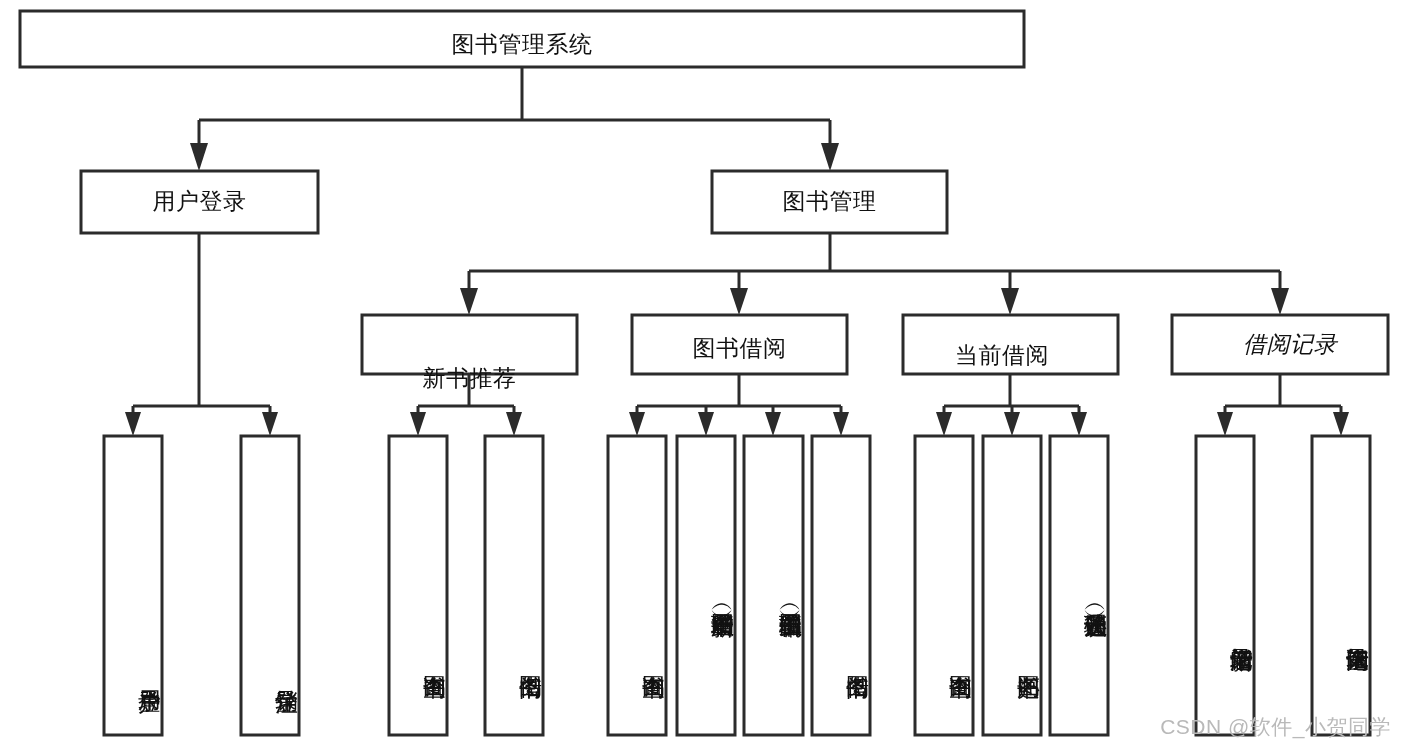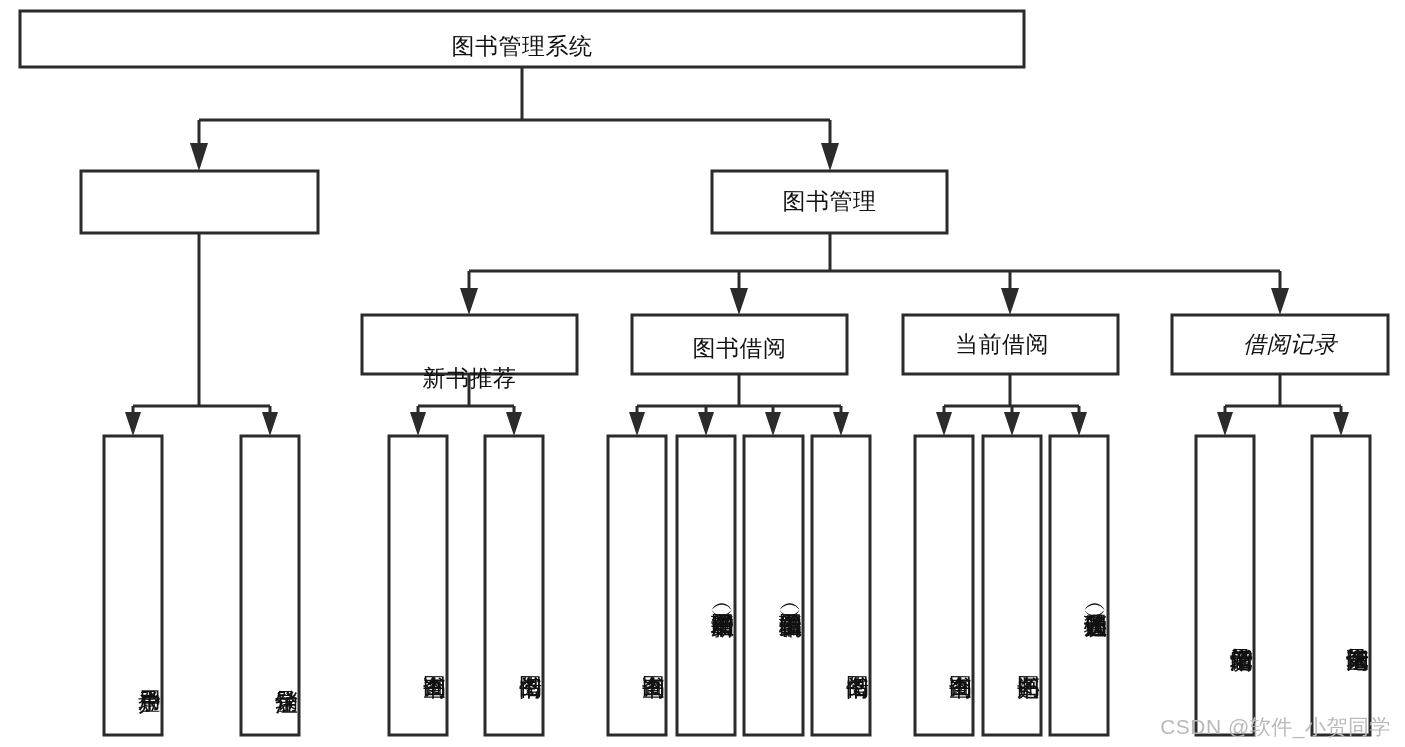--- a/index.html
+++ b/index.html
@@ -180,27 +180,28 @@
     <rect class="node-box" x="677" y="436" width="58" height="299"></rect>
     <rect class="node-box" x="744" y="436" width="59" height="299"></rect>
     <rect class="node-box" x="812" y="436" width="58" height="299"></rect>
     <rect class="node-box" x="915" y="436" width="58" height="299"></rect>
     <rect class="node-box" x="983" y="436" width="58" height="299"></rect>
     <rect class="node-box" x="1050" y="436" width="58" height="299"></rect>
     <rect class="node-box" x="1196" y="436" width="58" height="299"></rect>
     <rect class="node-box" x="1312" y="436" width="58" height="299"></rect>
   </svg>
 
-  <div class="node-label-h" style="left:20px; top:11px; width:1004px; height:72px;">图书管理系统</div>
-
+  <div class="node-label-h" style="left:20px; top:11px; width:1004px; height:72px;font-family:Liberation Mono, monospace;">图书管理系统</div>
+
+  <div class="node-label-h" style="left:81px; top:171px; width:237px; height:62px;">用户登录</div>
   <div class="node-label-h" style="left:712px; top:171px; width:235px; height:62px;border-radius:21px;">图书管理</div>
 
   <div class="node-label-h" style="left:362px; top:315px; width:215px; height:59px;margin-top:34px;">新书推荐</div>
   <div class="node-label-h" style="left:632px; top:315px; width:215px; height:67px;">图书借阅</div>
-  <div class="node-label-h" style="left:903px; top:315px; width:198px; height:59px;border-radius:28px;">当前借阅</div>
+  <div class="node-label-h" style="left:903px; top:326px; width:198px; height:59px;border-radius:28px;">当前借阅</div>
   <div class="node-label-h" style="left:1172px; top:315px; width:236px; height:59px;font-style:italic;">借阅记录</div>
 
   <div class="node-label-v" style="left:104px; top:436px; width:58px; height:299px; padding-top:86px;">用户登录</div>
   <div class="node-label-v" style="left:241px; top:436px; width:58px; height:299px; padding-top:86px;">注销登录</div>
   <div class="node-label-v" style="left:389px; top:436px; width:58px; height:299px; padding-top:72px;">查询图书</div>
   <div class="node-label-v" style="left:485px; top:436px; width:58px; height:299px; padding-top:72px;">借阅图书</div>
   <div class="node-label-v" style="left:608px; top:436px; width:58px; height:299px; padding-top:72px;">查询图书</div>
   <div class="node-label-v" style="left:677px; top:436px; width:58px; height:299px; padding-top:10px;">新增图书（管理员）</div>
   <div class="node-label-v" style="left:744px; top:436px; width:59px; height:299px; padding-top:10px;">编辑图书（管理员）</div>
   <div class="node-label-v" style="left:812px; top:436px; width:58px; height:299px; padding-top:72px;">借阅图书</div>

